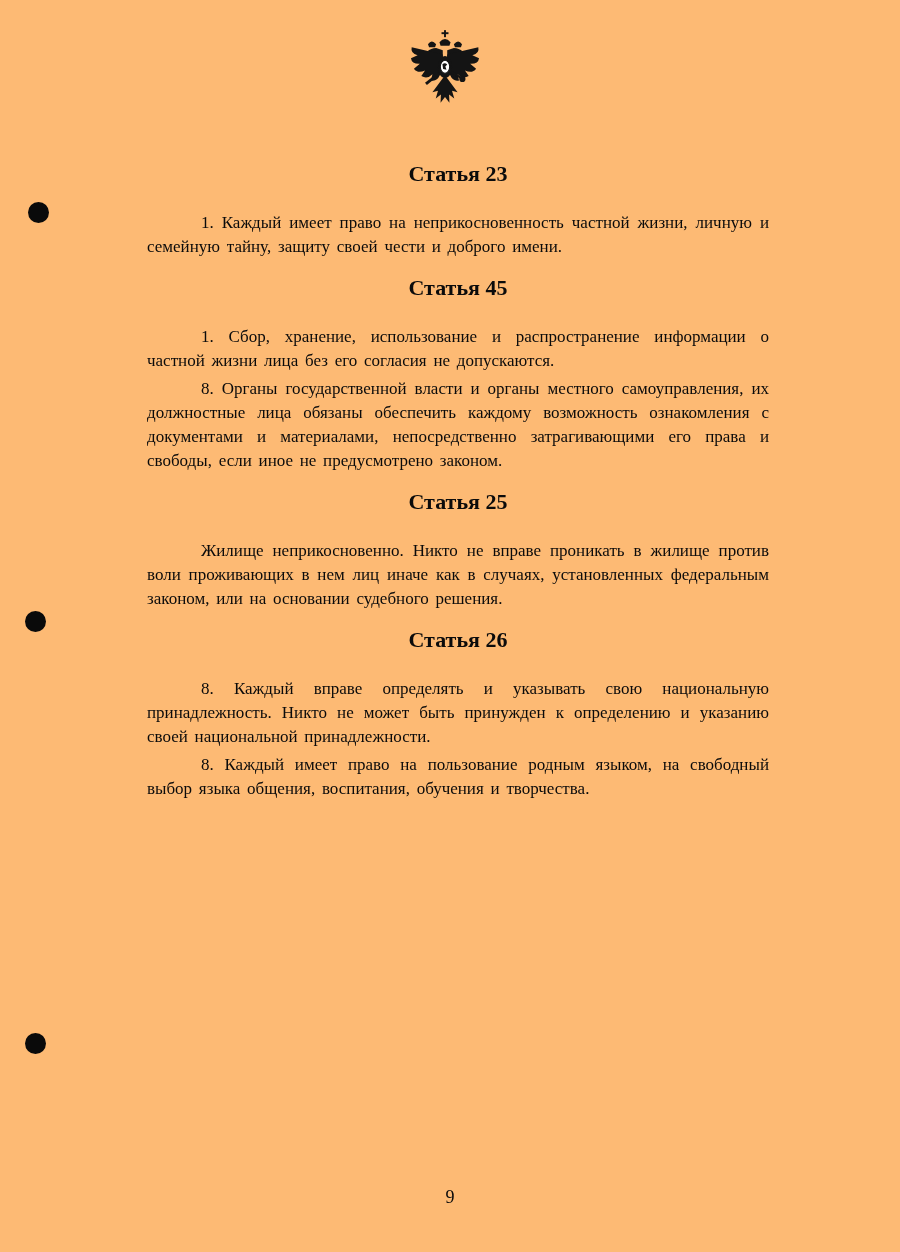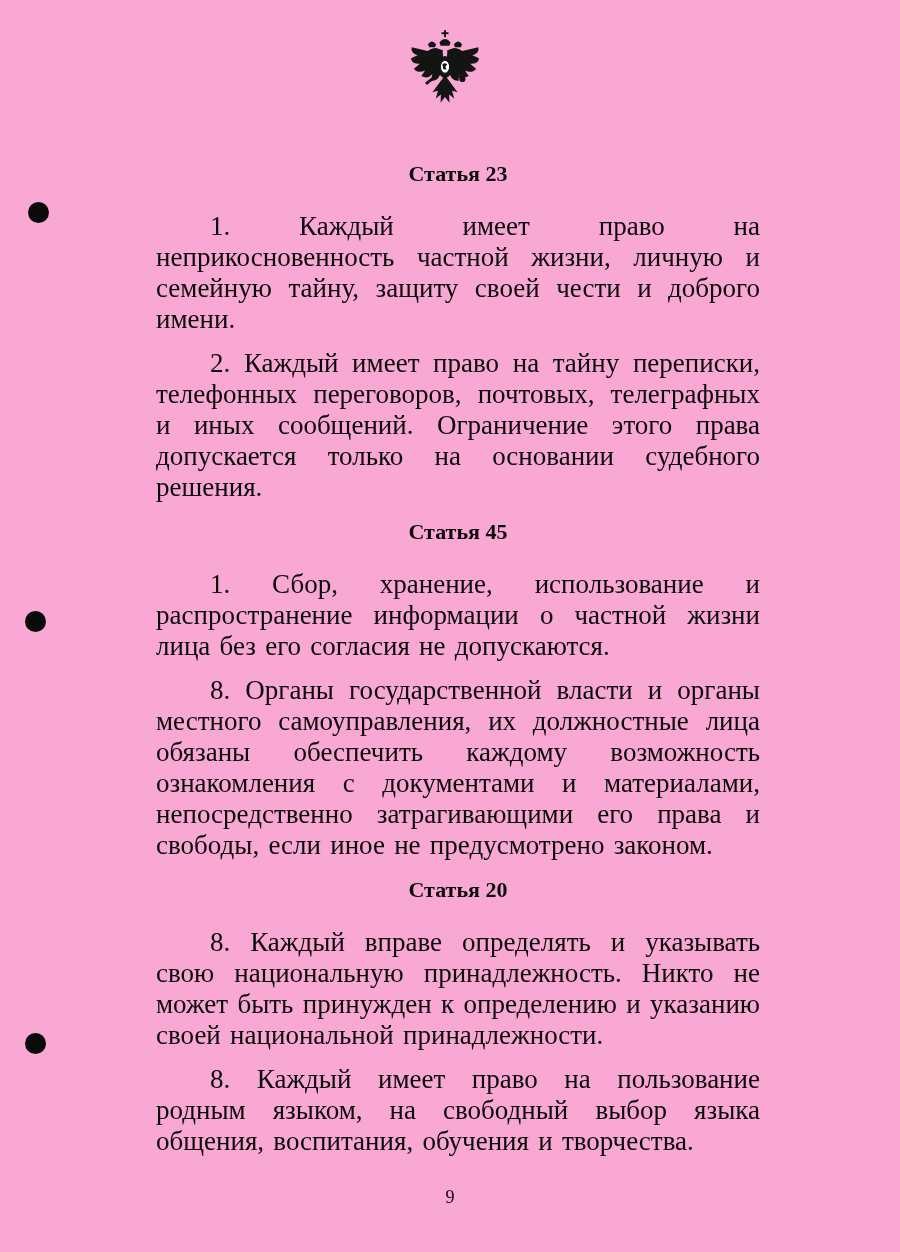--- a/index.html
+++ b/index.html
@@ -4,21 +4,21 @@
 <style>
   html, body {
     margin: 0;
     padding: 0;
     background: #ffffff;
   }
   .page {
     position: relative;
     width: 900px;
     height: 1252px;
-    background: #f9a8d4;
+    background: #fdba74;
     overflow: hidden;
     font-family: "Liberation Serif", "DejaVu Serif", serif;
     color: #0b0b0b;
   }
   
   .punch-dot {
     position: absolute;
     width: 21px;
     height: 21px;
     border-radius: 50%;
@@ -46,23 +46,23 @@
     font-size: 22px;
     line-height: 28px;
     font-weight: bold;
     text-align: center;
     margin: 15px 0 23px 0;
   }
   .article-section:first-of-type .article-title {
     margin-top: 160px;
   }
   .article-paragraph {
-    font-size: 27px;
-    line-height: 31px;
-    margin: 13px;
+    font-size: 17px;
+    line-height: 24px;
+    margin: 4px;
     text-align: justify;
     text-align-last: left;
     text-indent: 54px;
     word-spacing: 2.5px;
   }
   .page-number {
     position: absolute;
     left: 0;
     top: 1187px;
     width: 900px;
@@ -105,32 +105,35 @@
       <ellipse cx="50" cy="49.5" rx="6.3" ry="8.8" fill="#ffffff" stroke="#141414" stroke-width="1.4"></ellipse>
       <path d="M46.5 46 Q50 43.5 53 46.5 L50.5 49 L52 53.5 L47.5 52.5 Z" fill="#141414"></path>
     </svg>
   </div>
 
   <div class="content">
 
     <section class="article-section">
       <h2 class="article-title">Статья 23</h2>
       <p class="article-paragraph">1. Каждый имеет право на неприкосновенность частной жизни, личную и семейную тайну, защиту своей чести и доброго имени.</p>
-      <p class="article-paragraph">2. Каждый имеет право на тайну переписки, телефонных переговоров, почтовых, телеграфных и иных сообщений. Ограничение этого права допускается только на основании судебного решения.</p>
     </section>
 
     <section class="article-section">
       <h2 class="article-title">Статья 45</h2>
       <p class="article-paragraph">1. Сбор, хранение, использование и распространение информации о частной жизни лица без его согласия не допускаются.</p>
       <p class="article-paragraph">8. Органы государственной власти и органы местного самоуправления, их должностные лица обязаны обеспечить каждому возможность ознакомления с документами и материалами, непосредственно затрагивающими его права и свободы, если иное не предусмотрено законом.</p>
     </section>
 
+    <section class="article-section">
+      <h2 class="article-title">Статья 25</h2>
+      <p class="article-paragraph">Жилище неприкосновенно. Никто не вправе проникать в жилище против воли проживающих в нем лиц иначе как в случаях, установленных федеральным законом, или на основании судебного решения.</p>
+    </section>
 
     <section class="article-section">
-      <h2 class="article-title">Статья 20</h2>
+      <h2 class="article-title">Статья 26</h2>
       <p class="article-paragraph">8. Каждый вправе определять и указывать свою национальную принадлежность. Никто не может быть принужден к определению и указанию своей национальной принадлежности.</p>
       <p class="article-paragraph">8. Каждый имеет право на пользование родным языком, на свободный выбор языка общения, воспитания, обучения и творчества.</p>
     </section>
 
   </div>
 
   <div class="page-number">9</div>
 
 </div>
 

